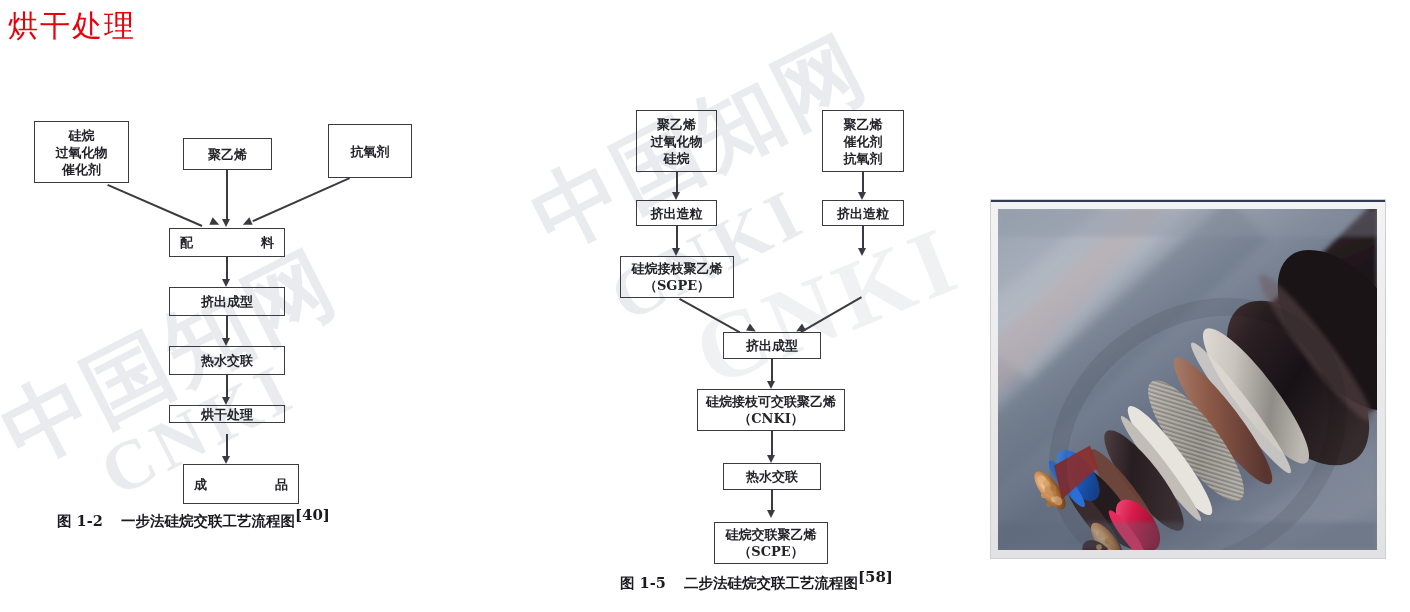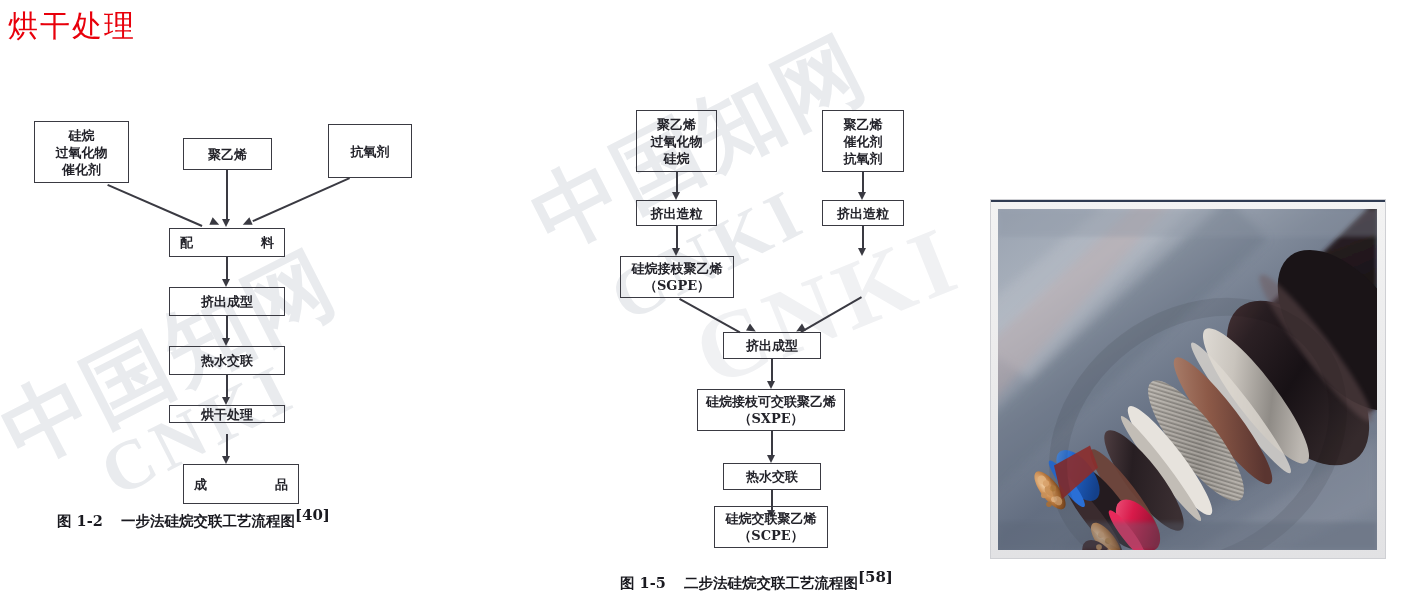--- a/index.html
+++ b/index.html
@@ -278,34 +278,34 @@
 
   <div class="node" style="left:723px; top:332px; width:98px; height:27px;">
     <span class="ln">挤出成型</span>
   </div>
 
   <div class="edge edge-v" style="left:771px; top:359px; height:26px;"></div>
   <div class="arrow-down" style="left:767px; top:381px;"></div>
 
   <div class="node" style="left:697px; top:389px; width:148px; height:42px;">
     <span class="ln">硅烷接枝可交联聚乙烯</span>
-    <span class="ln">（SXPE）</span>
+    <span class="ln">（CNKI）</span>
   </div>
 
   <div class="edge edge-v" style="left:771px; top:431px; height:28px;"></div>
   <div class="arrow-down" style="left:767px; top:455px;"></div>
 
   <div class="node" style="left:723px; top:463px; width:98px; height:27px;">
     <span class="ln">热水交联</span>
   </div>
 
   <div class="edge edge-v" style="left:771px; top:490px; height:24px;"></div>
   <div class="arrow-down" style="left:767px; top:510px;"></div>
 
-  <div class="node" style="left:714px; top:506px; width:114px; height:42px;">
+  <div class="node" style="left:714px; top:522px; width:114px; height:42px;">
     <span class="ln">硅烷交联聚乙烯</span>
     <span class="ln">（SCPE）</span>
   </div>
 </div>
 
 <div class="caption" style="left:620px; top:568px;">
   <span>图 1-5</span>
   <span style="display:inline-block;width:8px"></span>
   <span>二步法硅烷交联工艺流程图</span><sup>[58]</sup>
 </div>

